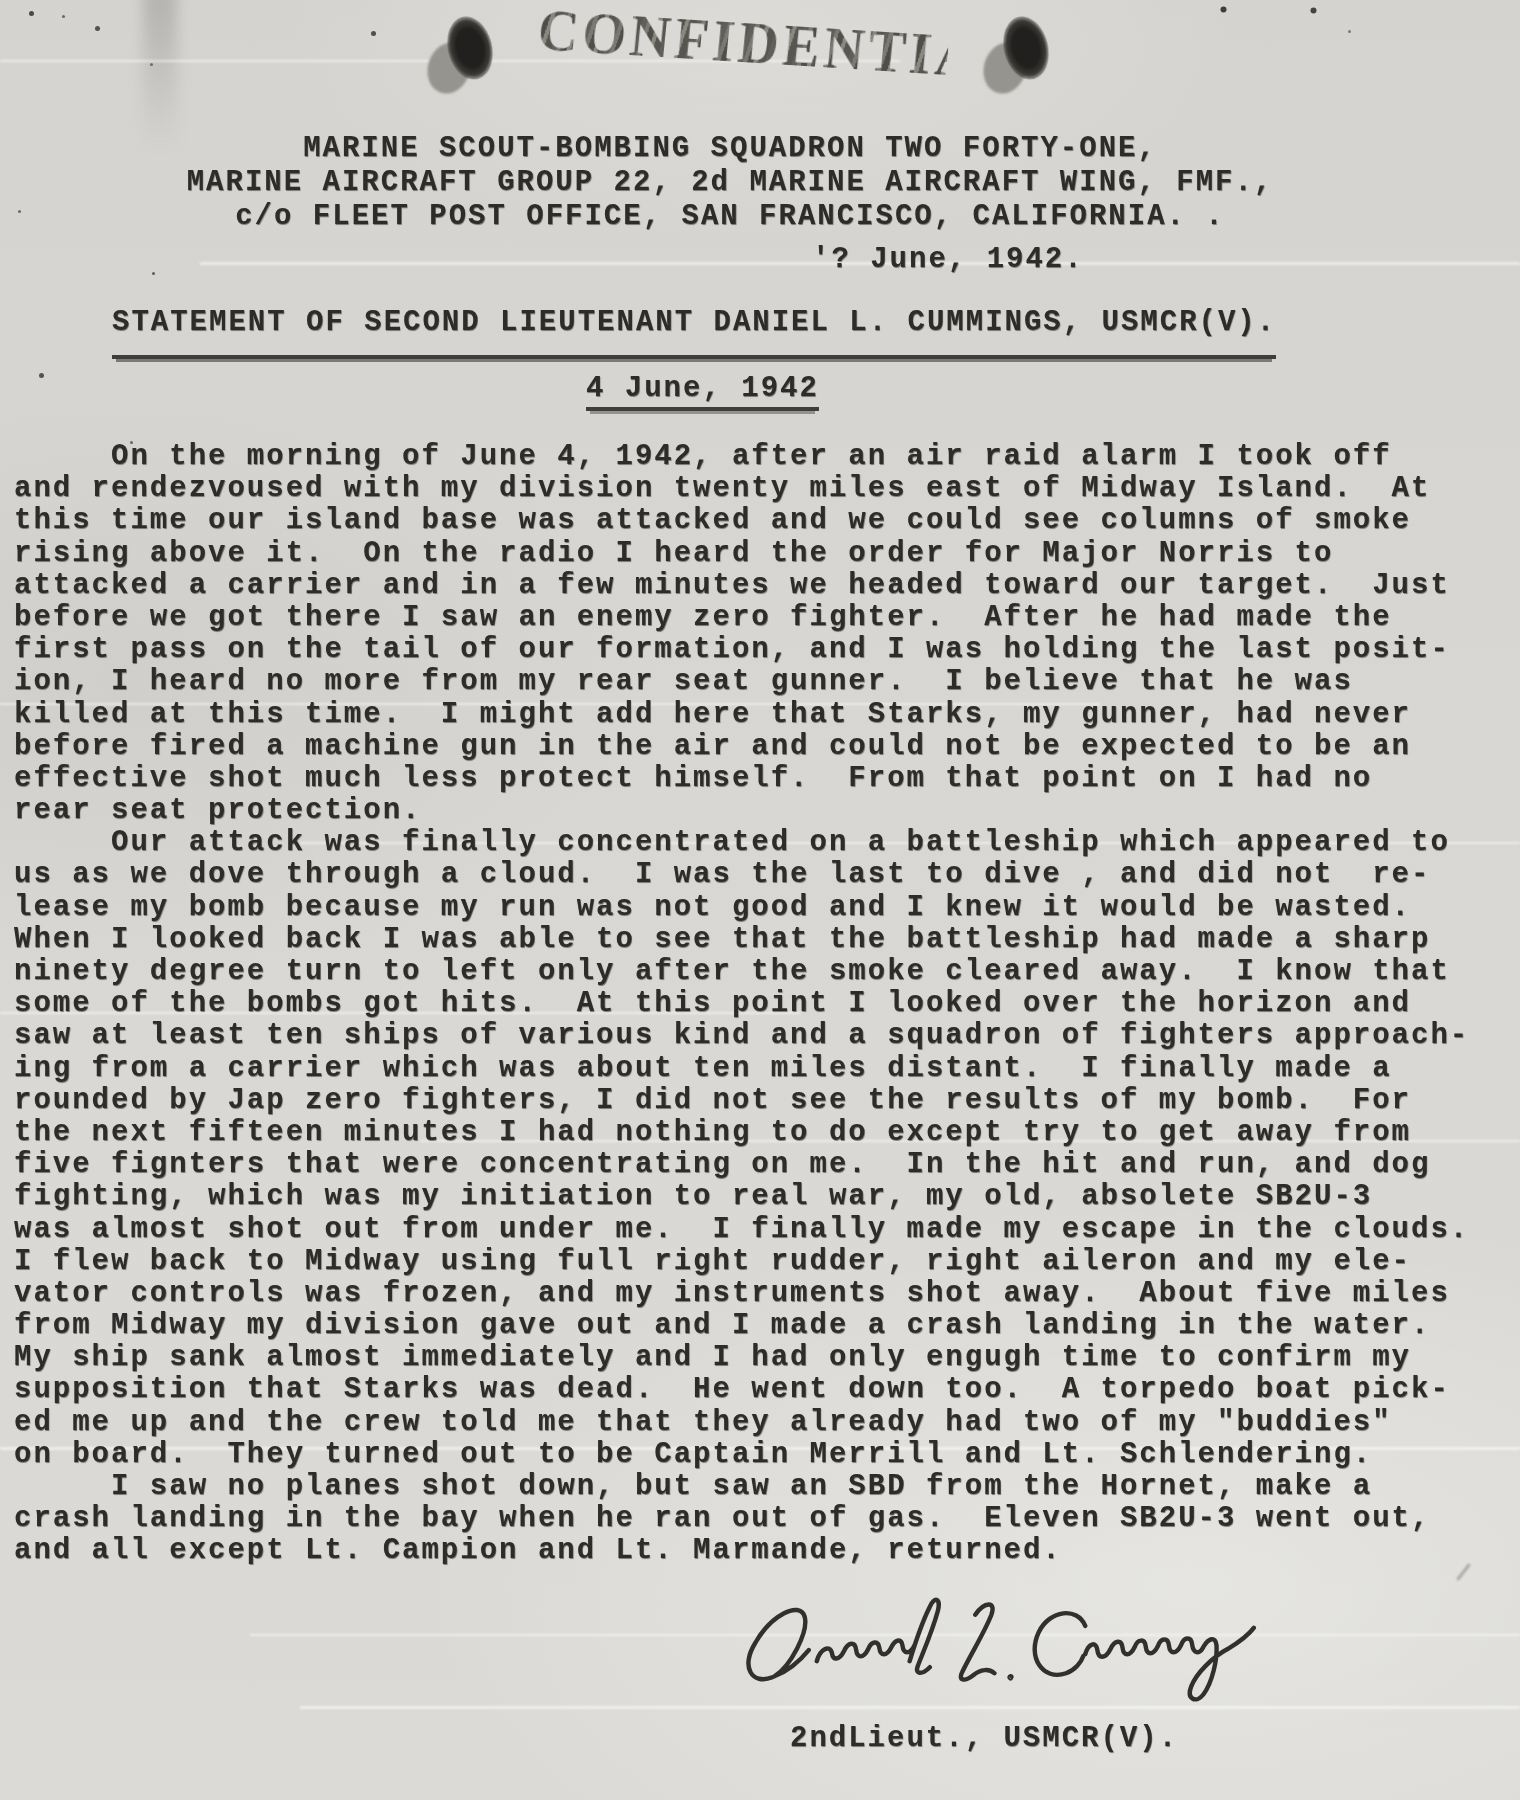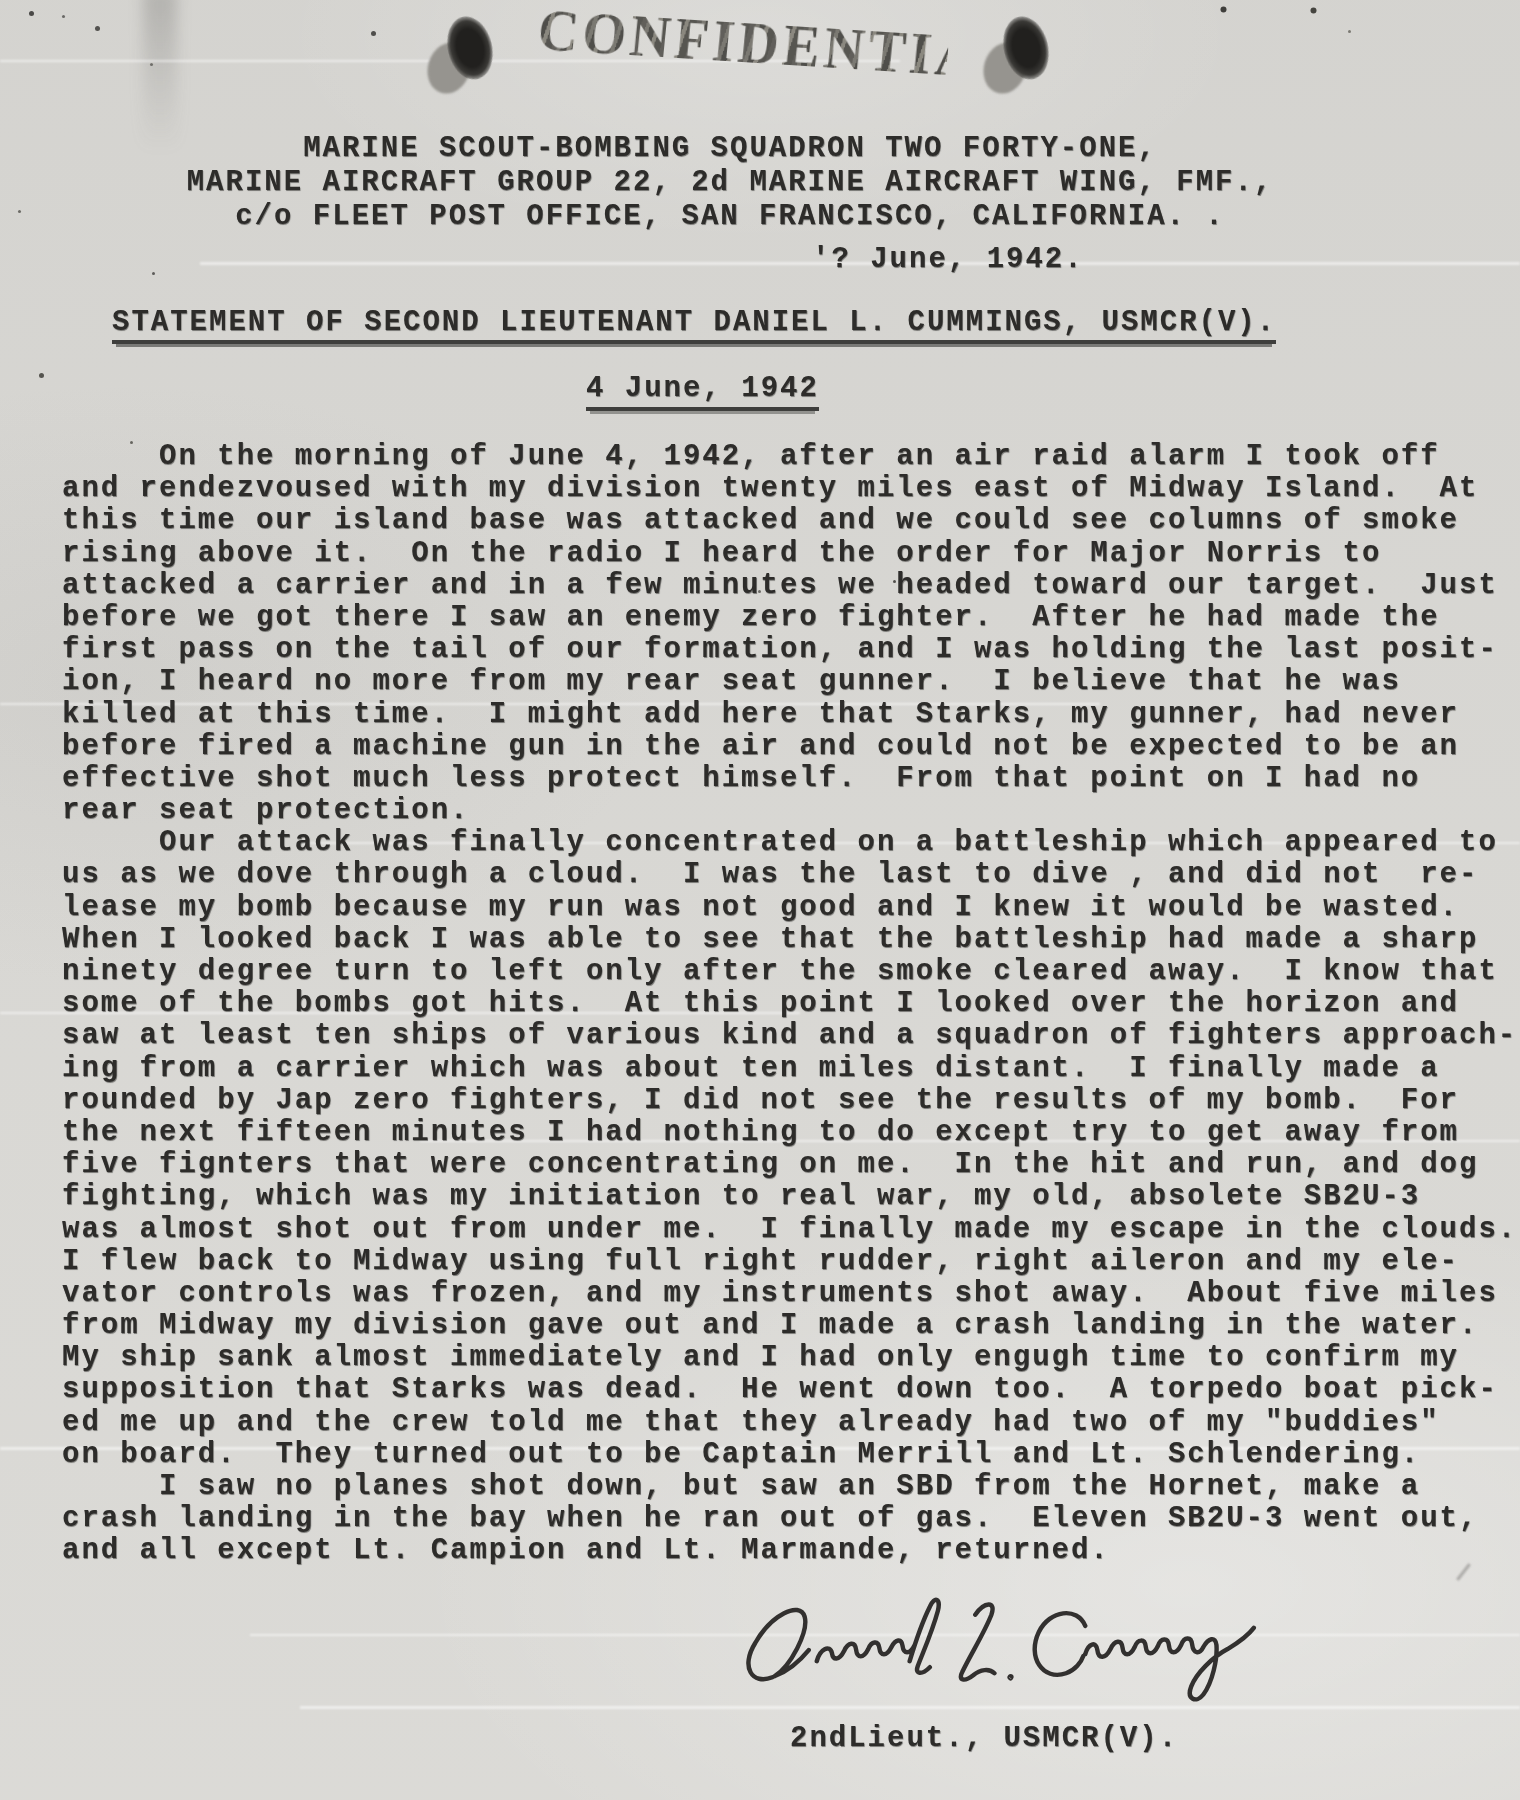--- a/index.html
+++ b/index.html
@@ -30,25 +30,25 @@
   
   .blob{position:absolute;width:70px;height:86px;}
   .blob i{position:absolute;display:block;border-radius:50%;}
   .blob .lite{left:0;top:26px;width:42px;height:52px;background:#96948f;transform:rotate(18deg);filter:blur(1px);}
   .blob .dark{left:20px;top:0;width:44px;height:64px;background:radial-gradient(closest-side,#21201e 60%,#3a3936 85%,rgba(58,57,54,.4));transform:rotate(-14deg);filter:blur(.6px);}
   .blob-left{left:428px;top:16px;}
   .blob-right{left:984px;top:16px;}
   .letterhead{position:absolute;left:0;top:112px;width:1460px;text-align:center;line-height:34px;margin-top:20px;}
   .date{position:absolute;left:812px;top:243px;}
   .title{position:absolute;left:112px;top:306px;}
-  .ul1{display:inline-block;padding-bottom:1px;border-bottom:4px solid rgba(46,45,43,.9);box-shadow:0 7px 0 -4px rgba(46,45,43,.55);}
+  .ul1{display:inline-block;padding-bottom:16px;border-bottom:4px solid rgba(46,45,43,.9);box-shadow:0 7px 0 -4px rgba(46,45,43,.55);}
   .subtitle{position:absolute;left:586px;top:372px;font-family:Liberation Mono, monospace;}
   .ul2{display:inline-block;padding-bottom:2px;border-bottom:4px solid rgba(46,45,43,.9);box-shadow:0 7px 0 -4px rgba(46,45,43,.4);}
   .bodytext{position:absolute;left:14px;top:441px;line-height:32.2px;}
-  .bodytext .line{height:32.2px;margin-left:48px;}
+  .bodytext .line{height:32.2px;}
   .signature{position:absolute;left:730px;top:1578px;width:545px;height:132px;overflow:visible;}
   .signature path{fill:none;stroke:#23211f;stroke-width:4.4;stroke-linecap:round;stroke-linejoin:round;opacity:.92;}
   .typed-name{position:absolute;left:790px;top:1690px;}
   .typed-rank{position:absolute;left:790px;top:1722px;}
   
   .smudge{position:absolute;left:143px;top:-10px;width:34px;height:160px;
     background:linear-gradient(180deg,rgba(92,91,88,.28),rgba(120,119,116,.14) 60%,transparent);filter:blur(7px);}
   .streak{position:absolute;background:rgba(255,255,255,.55);filter:blur(1.2px);}
   .speckles{position:absolute;left:0;top:0;width:3px;height:3px;border-radius:50%;
     box-shadow:

